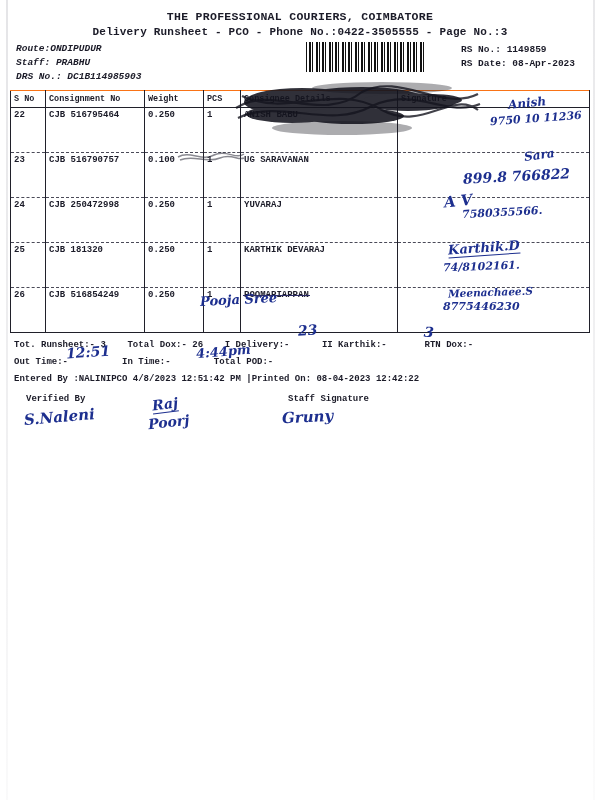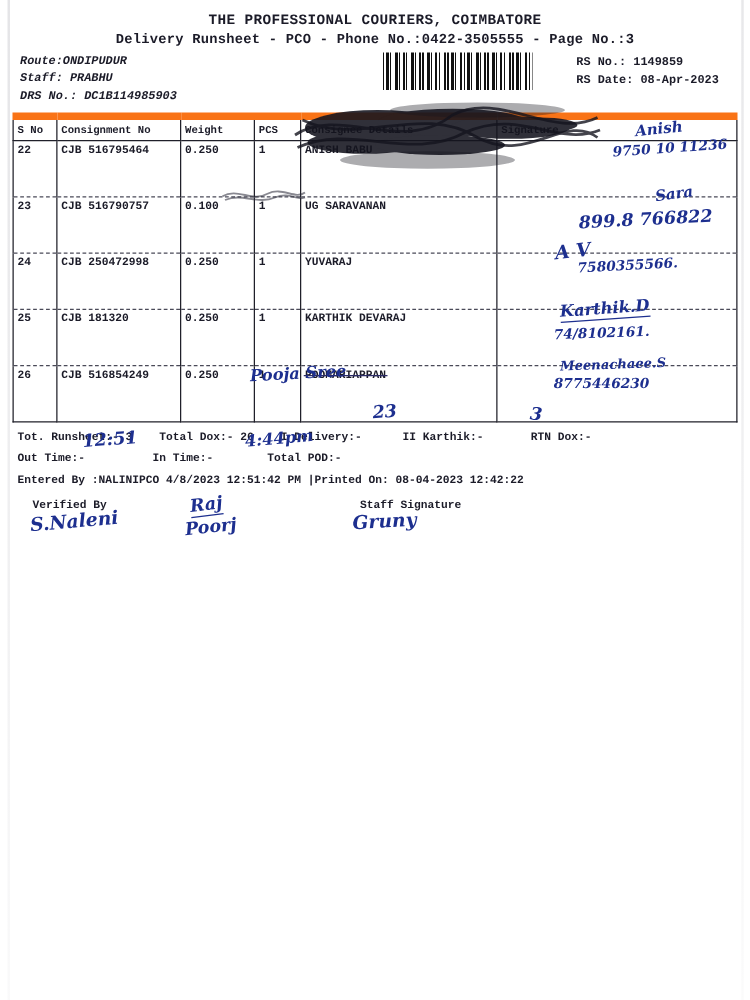--- a/index.html
+++ b/index.html
@@ -106,21 +106,21 @@
   table.runsheet th, table.runsheet td {
     border-left: 1px solid #20202a;
     border-right: 1px solid #20202a;
     font-size: 9px;
     font-weight: bold;
     padding: 2px 3px;
     vertical-align: top;
     text-align: left;
   }
   table.runsheet thead th {
-    border-top: 6px solid #f97316;
+    border-top: 1px solid #f97316;
     border-bottom: 1px solid #20202a;
     font-size: 8.5px;
     padding-top: 3px;
     padding-bottom: 3px;
     margin-left: 33px;
   }
   table.runsheet tbody td {
     height: 40px;
     border-bottom: 1px dashed #4a4a58;
   }

